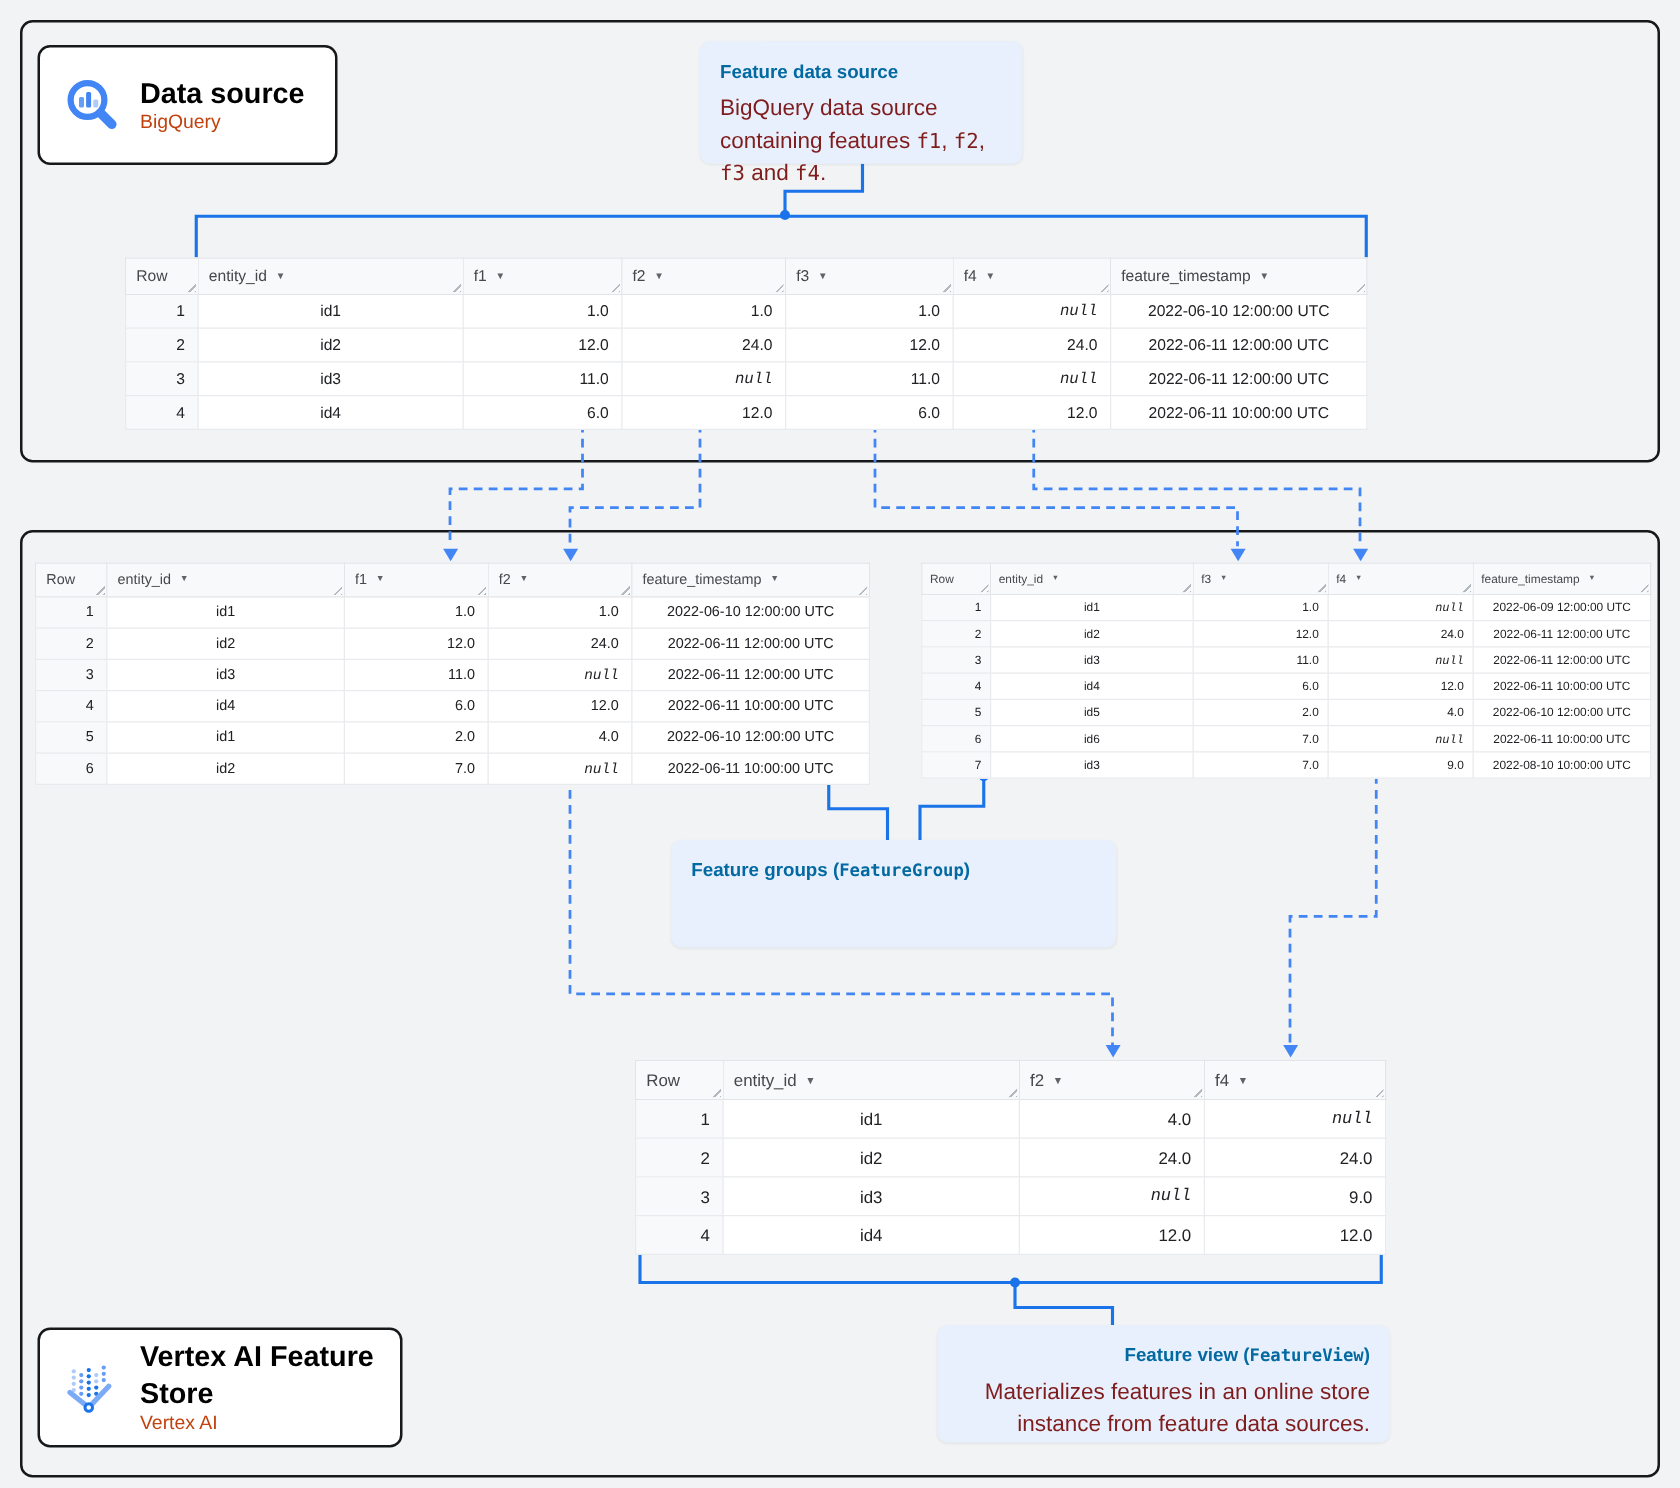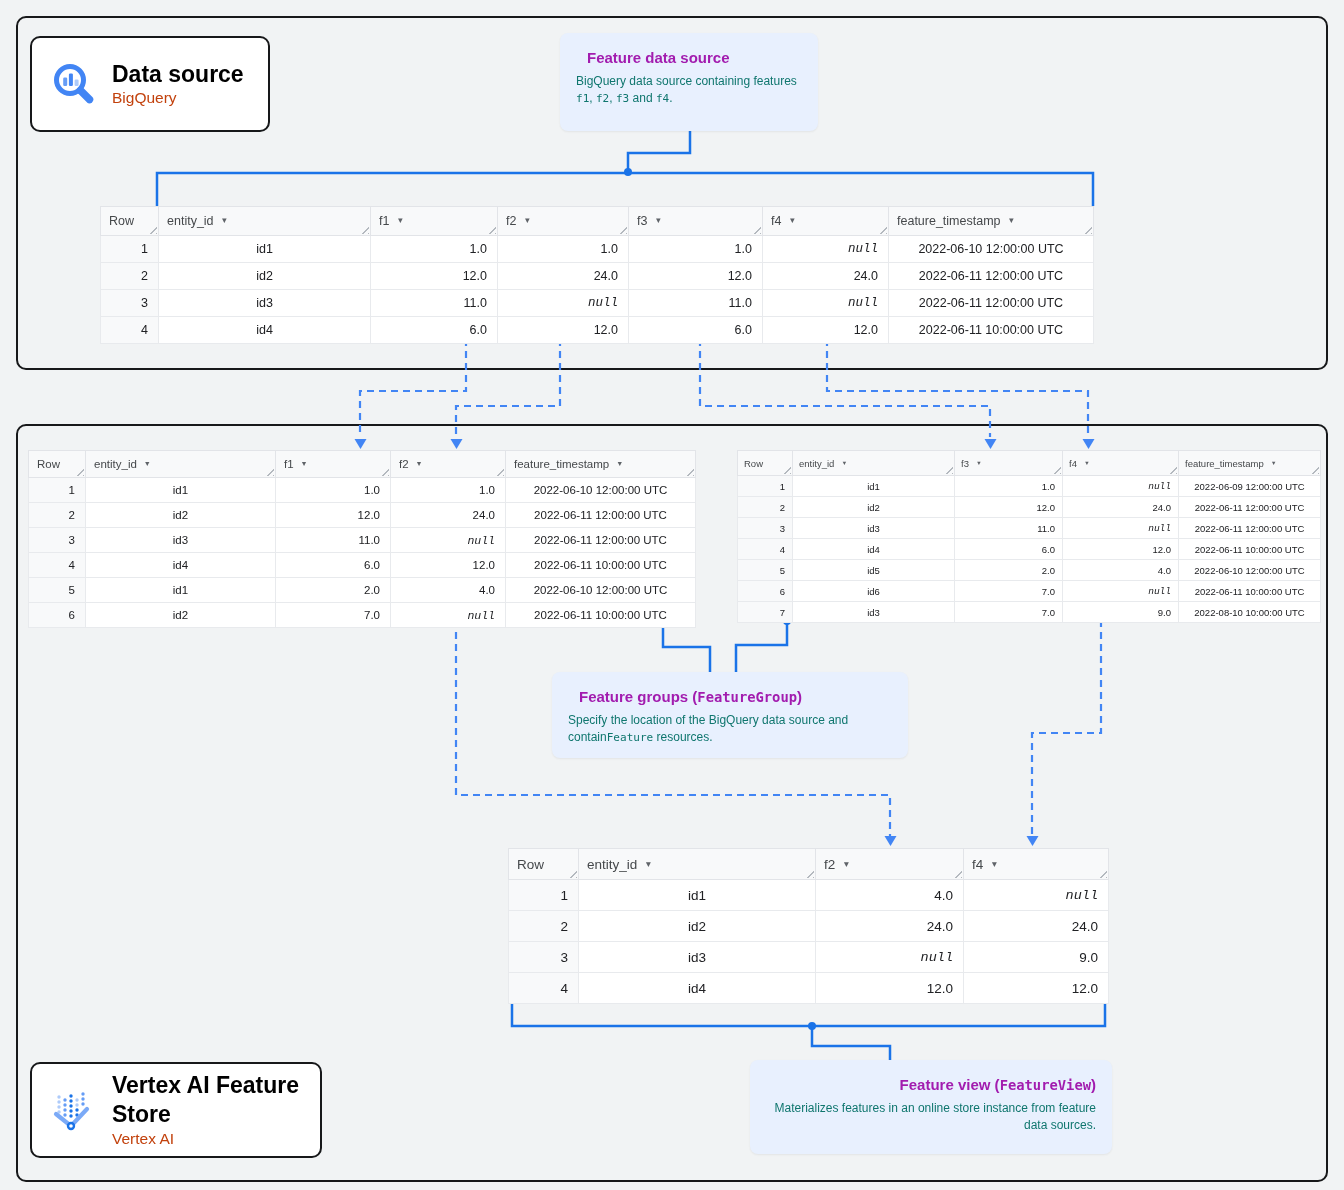--- a/index.html
+++ b/index.html
@@ -27,24 +27,24 @@
   .card-title{font-size:23px;font-weight:700;color:#000000;line-height:1.25;}
   .card-sub{font-size:15.5px;color:#c2410c;line-height:1.3;}
   .card-icon{flex:0 0 auto;width:48px;height:48px;}
 
   
   .callout{
     position:absolute;background:#e8f0fe;border-radius:8px;box-sizing:border-box;
     padding:14px 16px;box-shadow:0 1px 2px rgba(60,64,67,.08);
   }
   #callout-feature-data-source{left:560px;top:33px;width:258px;height:98px;}
-  #callout-feature-groups{left:552px;top:672px;width:356px;height:86px;}
+  #callout-feature-groups{left:537px;top:672px;width:356px;height:86px;}
   #callout-feature-view{left:750px;top:1060px;width:362px;height:94px;text-align:right;}
-  .callout-title{font-size:15px;font-weight:700;color:#a21caf;margin:2px 0 7px 11px;}
-  .callout-body{font-size:12px;color:#0f766e;line-height:1.45;}
+  .callout-title{font-size:15px;font-weight:700;color:#0369a1;margin:2px 0 7px 0;}
+  .callout-body{font-size:18px;color:#7f1d1d;line-height:1.45;}
   .code{font-family:"DejaVu Sans Mono","Liberation Mono",monospace;font-size:0.92em;}
 
   
   #connectors{position:absolute;left:0;top:0;pointer-events:none;}
   .solid-line{fill:none;stroke:#1a73e8;stroke-width:2.5px;}
   .dash-line{fill:none;stroke:#4285f4;stroke-width:2.2px;stroke-dasharray:7 5;}
   .dot{fill:#1a73e8;}
   .arrow{fill:#4285f4;}
 
   
@@ -174,21 +174,20 @@
   </div>
 </div>
 
 <div class="callout" id="callout-feature-data-source">
   <div class="callout-title"><span>Feature data source</span></div>
   <div class="callout-body"><span>BigQuery data source containing features </span><span class="code">f1</span><span>, </span><span class="code">f2</span><span>, </span><span class="code">f3</span><span> and </span><span class="code">f4</span><span>.</span></div>
 </div>
 
 <div class="callout" id="callout-feature-groups">
   <div class="callout-title"><span>Feature groups (</span><span class="code">FeatureGroup</span><span>)</span></div>
-  <div class="callout-body"><span>Specify the location of the BigQuery data source and contain</span><span class="code">Feature</span><span> resources.</span></div>
 </div>
 
 <div class="callout" id="callout-feature-view">
   <div class="callout-title"><span>Feature view (</span><span class="code">FeatureView</span><span>)</span></div>
   <div class="callout-body"><span>Materializes features in an online store instance from feature data sources.</span></div>
 </div>
 
 <table class="grid" id="table-source">
     <colgroup>
       <col style="width: 58px;">

